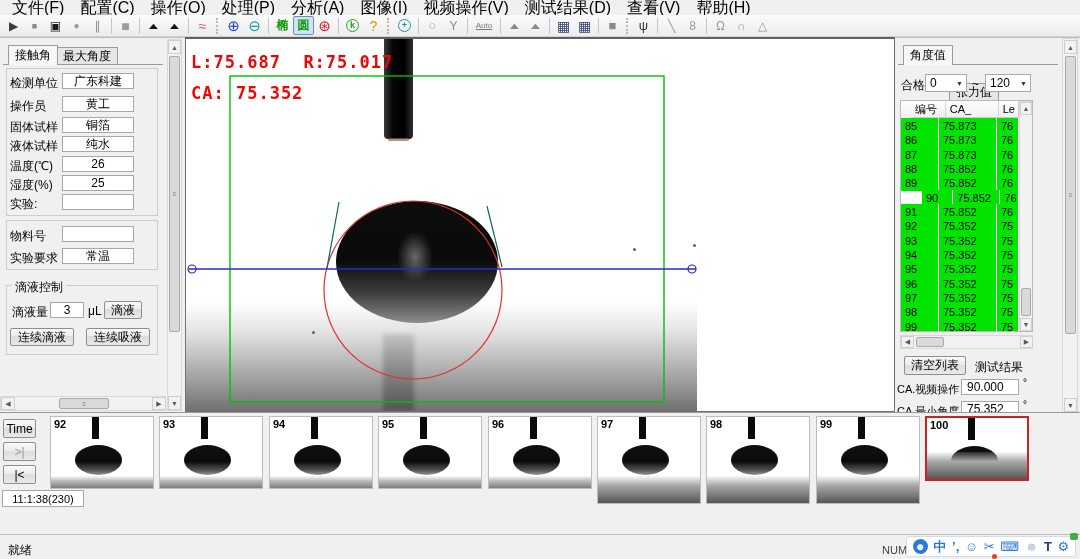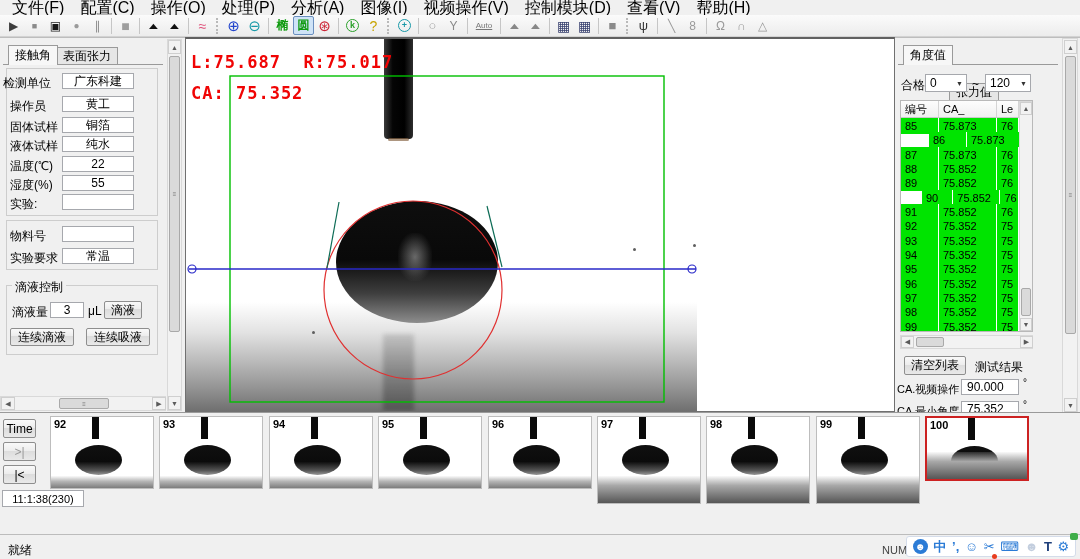--- a/index.html
+++ b/index.html
@@ -75,21 +75,21 @@
 <body>
 
 <div id="menubar" class="abs">
     <div class="menu-item">文件(F)</div>
     <div class="menu-item">配置(C)</div>
     <div class="menu-item">操作(O)</div>
     <div class="menu-item">处理(P)</div>
     <div class="menu-item">分析(A)</div>
     <div class="menu-item">图像(I)</div>
     <div class="menu-item">视频操作(V)</div>
-    <div class="menu-item">控制模块(D)</div>
+    <div class="menu-item">测试结果(D)</div>
     <div class="menu-item">查看(V)</div>
     <div class="menu-item">帮助(H)</div>
   </div>
 
 <div id="toolbar" class="abs">
     <div class="tbicon" style="color: rgb(60, 60, 60);">▶</div>
     <div class="tbicon" style="color: rgb(138, 138, 138); font-size: 9px;">■</div>
     <div class="tbicon" style="color: rgb(26, 26, 26);">▣</div>
     <div class="tbicon" style="color: rgb(154, 154, 154); font-size: 10px;">●</div>
     <div class="tbicon" style="color: rgb(138, 138, 138);">∥</div>
@@ -131,37 +131,37 @@
     <div class="tbicon" style="color: rgb(154, 154, 154);">╲</div>
     <div class="tbicon" style="color: rgb(154, 154, 154);">8</div>
     <div class="tbsep"></div>
     <div class="tbicon" style="color: rgb(154, 154, 154);">Ω</div>
     <div class="tbicon" style="color: rgb(154, 154, 154);">∩</div>
     <div class="tbicon" style="color: rgb(154, 154, 154);">△</div>
   </div>
 
 <div id="leftpanel" class="abs panel">
   <div class="abs tab sel" style="left:8px;top:7px;">接触角</div>
-  <div class="abs tab" style="left:56px;top:9px;">表面张力</div>
+  <div class="abs tab" style="left:56px;top:9px;">最大角度</div>
   <div class="abs tabline" style="left:3px;top:26px;width:160px;"></div>
   <div class="abs group" style="left:6px;top:30px;width:152px;height:148px;"></div>
   <div class="abs group" style="left:6px;top:182px;width:152px;height:50px;"></div>
   <div id="lp-fields" class="abs" style="left:0;top:0;width:185px;height:375px;">
-      <div class="abs flabel" style="left: 3px; top: 37px;">检测单位</div>
+      <div class="abs flabel" style="left: 10px; top: 37px;">检测单位</div>
       <div class="abs fbox" style="left: 62px; top: 35px; width: 72px;">广东科建</div>
       <div class="abs flabel" style="left: 10px; top: 60px;">操作员</div>
       <div class="abs fbox" style="left: 62px; top: 58px; width: 72px;">黄工</div>
       <div class="abs flabel" style="left: 10px; top: 81px;">固体试样</div>
       <div class="abs fbox" style="left: 62px; top: 79px; width: 72px;">铜箔</div>
       <div class="abs flabel" style="left: 10px; top: 100px;">液体试样</div>
       <div class="abs fbox" style="left: 62px; top: 98px; width: 72px;">纯水</div>
       <div class="abs flabel" style="left: 10px; top: 120px;">温度(℃)</div>
-      <div class="abs fbox" style="left: 62px; top: 118px; width: 72px;">22</div>
+      <div class="abs fbox" style="left: 62px; top: 118px; width: 72px;">26</div>
       <div class="abs flabel" style="left: 10px; top: 139px;">湿度(%)</div>
-      <div class="abs fbox" style="left: 62px; top: 137px; width: 72px;">55</div>
+      <div class="abs fbox" style="left: 62px; top: 137px; width: 72px;">25</div>
       <div class="abs flabel" style="left: 10px; top: 158px;">实验:</div>
       <div class="abs fbox" style="left: 62px; top: 156px; width: 72px;"></div>
       <div class="abs flabel" style="left: 10px; top: 190px;">物料号</div>
       <div class="abs fbox" style="left: 62px; top: 188px; width: 72px;"></div>
       <div class="abs flabel" style="left: 10px; top: 212px;">实验要求</div>
       <div class="abs fbox" style="left: 62px; top: 210px; width: 72px;">常温</div>
     </div>
   <div class="abs group" style="left:6px;top:247px;width:152px;height:70px;"></div>
   <div class="abs flabel" style="left:12px;top:241px;background:#f0f0f0;padding:0 3px;">滴液控制</div>
   <div class="abs flabel" style="left:12px;top:266px;">滴液量</div>
@@ -220,30 +220,30 @@
       <span class="ar">▼</span>
     </div>
   <div class="abs flabel" style="left:77px;top:39px;">~</div>
   <div class="abs combo" style="left:90px;top:36px;width:46px;height:18px;">
       <span>120</span>
       <span class="ar">▼</span>
     </div>
   <div id="vtable" class="abs">
     <div id="vtable-body" class="abs" style="left:0;top:0;width:133px;height:232px;">
         <div class="throw" style="top: 0px;">
-          <div class="thcell" style="width: 38px;">编号</div>
+          <div class="thcell" style="width: 38px; margin-left: 10px;">编号</div>
           <div class="thcell" style="width: 58px;">CA_</div>
           <div class="thcell" style="width: 22px;">Le</div>
         </div>
         <div class="trow" style="top: 17px;">
           <div class="tcell" style="width: 38px;">85</div>
           <div class="tcell" style="width: 58px;">75.873</div>
           <div class="tcell" style="width: 22px;">76</div>
         </div>
-        <div class="trow" style="top: 31.33px; margin-left: 28px;">
+        <div class="trow" style="top: 31.33px;">
           <div class="tcell" style="width: 38px;">86</div>
           <div class="tcell" style="width: 58px;">75.873</div>
           <div class="tcell" style="width: 22px;">76</div>
         </div>
         <div class="trow" style="top: 45.66px;">
           <div class="tcell" style="width: 38px;">87</div>
           <div class="tcell" style="width: 58px;">75.873</div>
           <div class="tcell" style="width: 22px;">76</div>
         </div>
         <div class="trow" style="top: 59.99px;">

